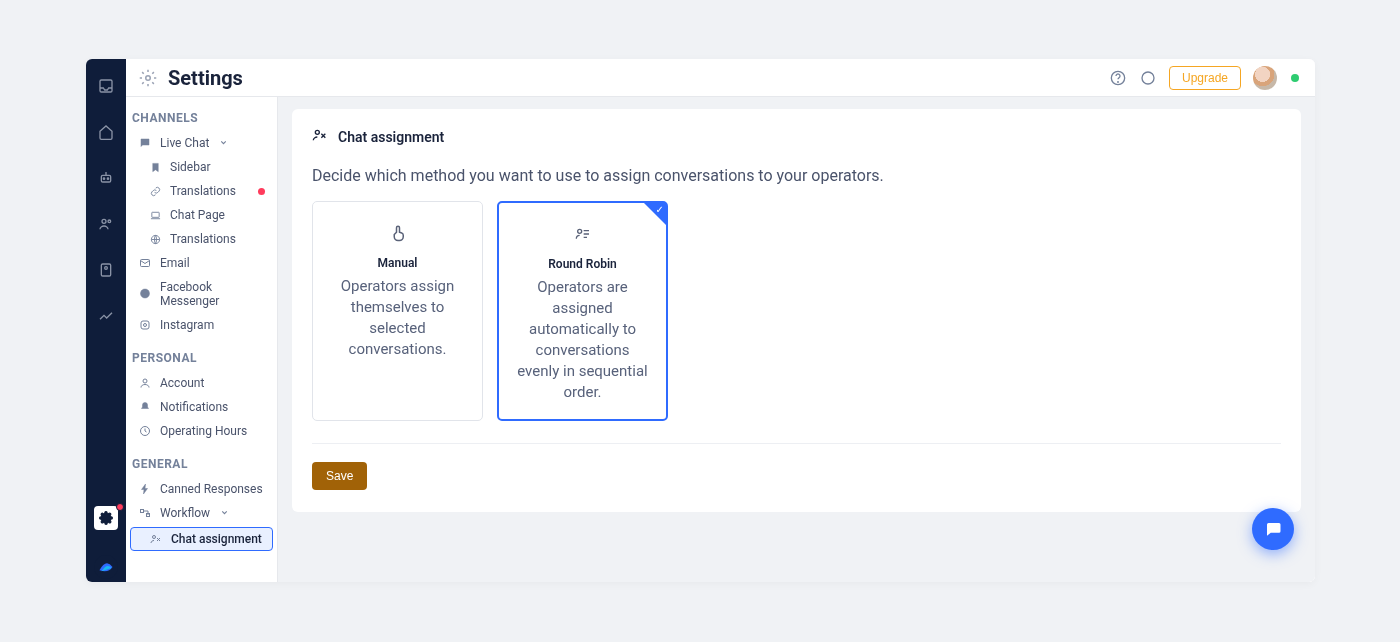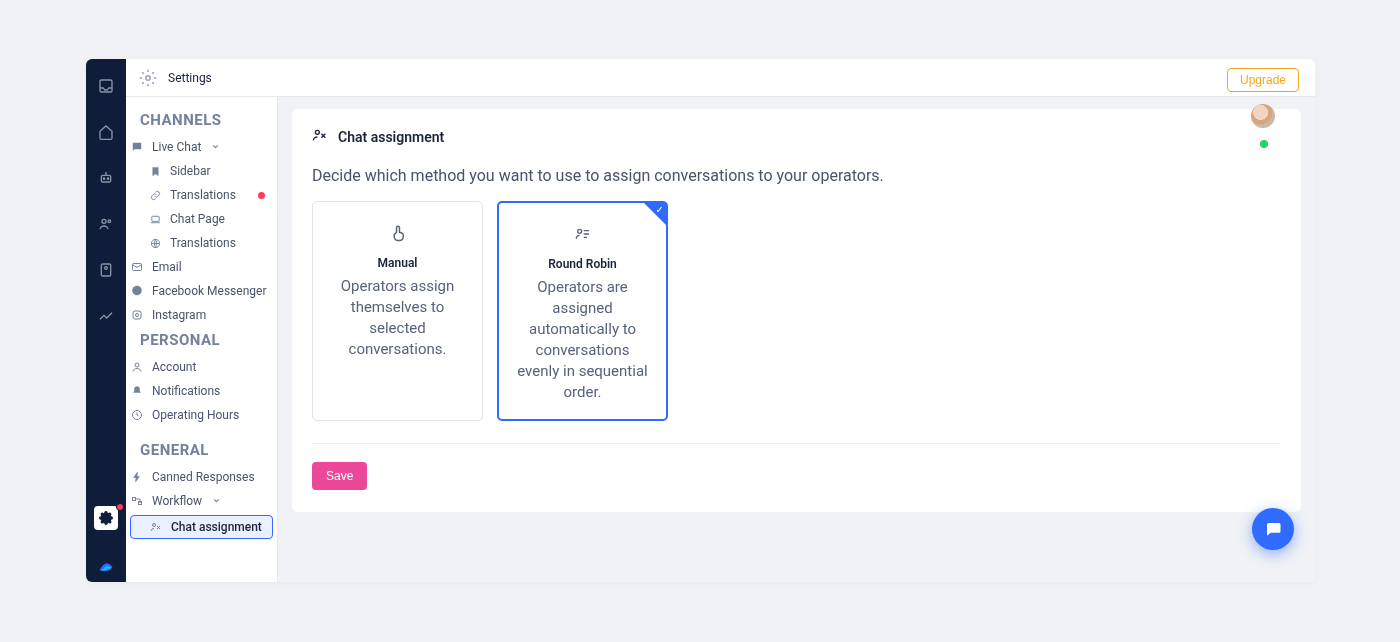--- a/index.html
+++ b/index.html
@@ -80,32 +80,32 @@
 
   
   .settings-sidebar {
     width: 152px;
     border-right: 1px solid #e6e8ec;
     background: #fff;
     overflow-y: auto;
     padding-top: 10px;
   }
   .sb-section-title {
-    font-size: 15px;
+    font-size: 12px;
     font-weight: 700;
     letter-spacing: 0.5px;
     color: #74819a;
-    padding: 4px 14px 6px;
+    padding: 4px 6px 6px;
     text-transform: uppercase;
   }
   .sb-item {
     display: flex;
     align-items: center;
     gap: 8px;
-    padding: 5px 4px;
+    padding: 5px 12px;
     font-size: 12px;
     color: #4a536b;
     cursor: pointer;
     position: relative;
   }
   .sb-item.indented { padding-left: 22px; }
   .sb-item.active {
     background: #e9f0ff;
     border: 1.5px solid #2f6bff;
     border-radius: 4px;
@@ -144,30 +144,29 @@
     top:0; left:40px; right:0;
     background:#fff;
     z-index:5;
   }
   .top-header .gear {
     width:20px;height:20px;
     display:flex;align-items:center;justify-content:center;
     margin-right:10px;
   }
   .top-header h1 {
-    font-size: 12px;
-    font-weight: 400;
+    font-size: 20px;
+    font-weight: 700;
     color:#1a233b;
   }
   .top-right {
     margin-left:auto;
     display:flex;
     align-items:center;
     gap:12px;
-    flex-direction:column;
   }
   .icon-btn {
     width:18px;height:18px;
     display:flex;align-items:center;justify-content:center;
     cursor:pointer;
   }
   .icon-btn svg { stroke:#74819a; }
   .upgrade-btn {
     border:1px solid #f5a623;
     color:#f5a623;
@@ -250,21 +249,21 @@
     height:22px;
   }
   .option-title {
     font-size:12px;font-weight:600;color:#1a233b;
     margin-bottom:6px;
   }
   .option-desc {
     font-size:15px;color:#58627b;line-height:1.4;
   }
   .save-btn {
-    background:#ec4899;color:#fff;
+    background:#a16207;color:#fff;
     border:none;border-radius:4px;
     font-size:12px;font-weight:500;
     padding:7px 14px;
     cursor:pointer;
   }
 
   
   .fab {
     position:absolute;
     right:106px; bottom:92px;
@@ -435,21 +434,21 @@
     <div class="sb-item">
       <span class="sb-icon">
           <svg width="12" height="12" viewBox="0 0 24 24" fill="none" stroke-width="2">
             <rect x="4" y="4" width="16" height="16" rx="4"></rect>
             <circle cx="12" cy="12" r="3"></circle>
           </svg>
         </span>
       <span>Instagram</span>
     </div>
 
-    <div class="sb-section-title" style="">PERSONAL</div>
+    <div class="sb-section-title" style="margin-top:10px;">PERSONAL</div>
     <div class="sb-item">
       <span class="sb-icon">
           <svg width="12" height="12" viewBox="0 0 24 24" fill="none" stroke-width="2">
             <circle cx="12" cy="8" r="4"></circle>
             <path d="M4 21c0-4 4-6 8-6s8 2 8 6"></path>
           </svg>
         </span>
       <span>Account</span>
     </div>
     <div class="sb-item">

